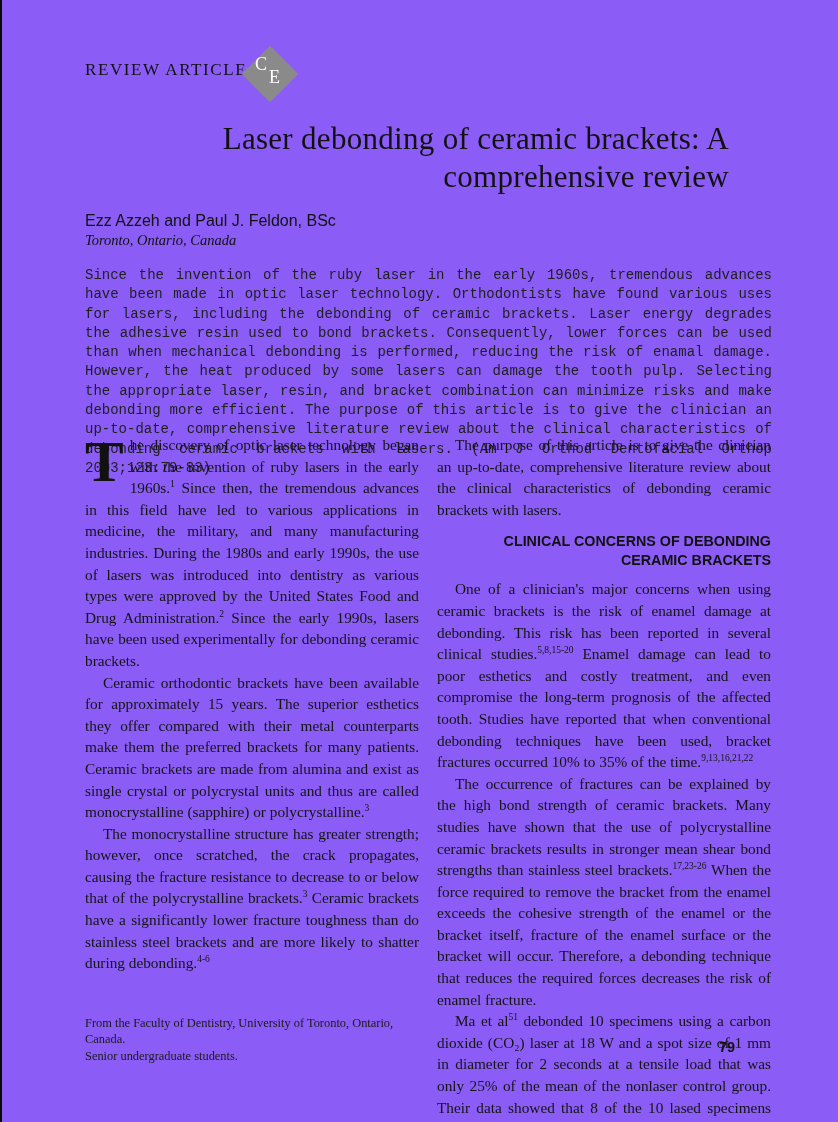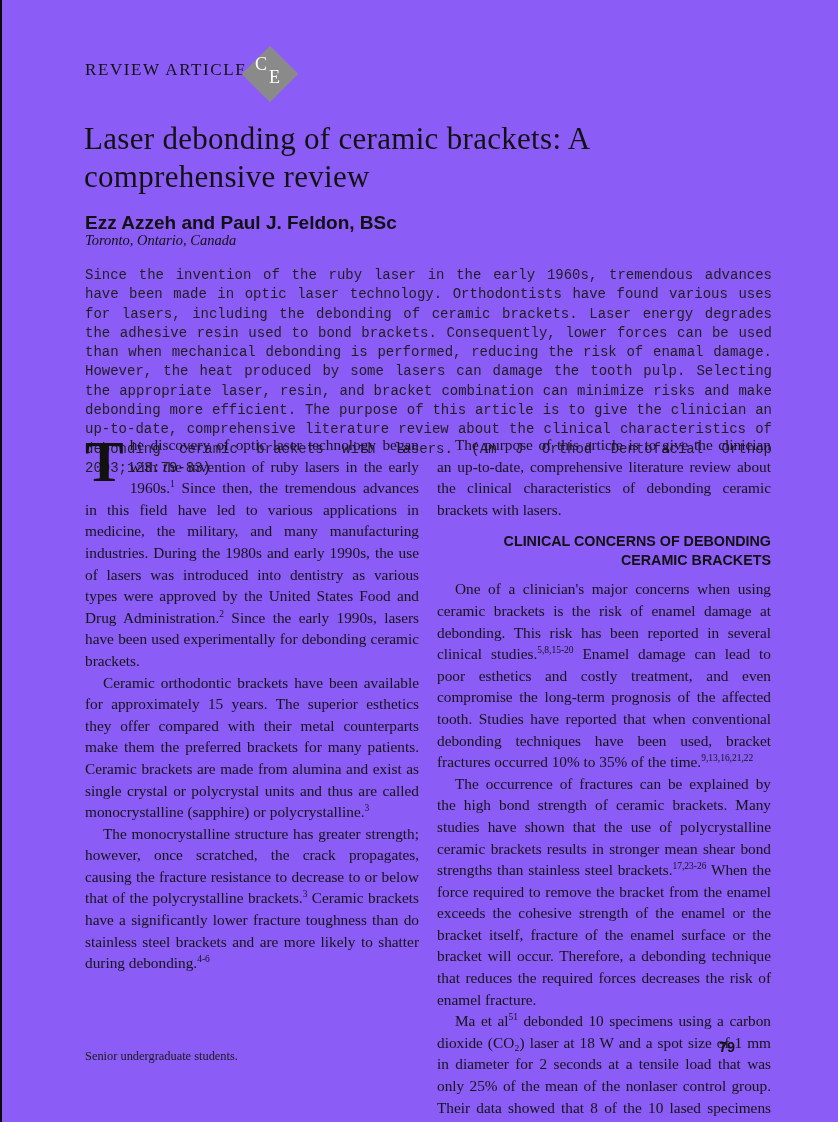--- a/index.html
+++ b/index.html
@@ -36,21 +36,21 @@
     font-family:"Liberation Serif", serif;font-size:18px;color:#fff;
   }
   .article-title{
     position:absolute;left:84px;top:120px;width:645px;
     font-family:"Liberation Serif", serif;
     font-size:31px;line-height:38px;letter-spacing:0.3px;color:#111;
   }
   .authors{
     position:absolute;left:85px;top:212px;
     font-family:"Liberation Sans", sans-serif;
-    font-weight:bold;font-size:19px;color:#111;text-align:center;
+    font-weight:normal;font-size:16px;color:#111;text-align:center;
   }
   .affiliation{
     position:absolute;left:85px;top:232px;
     font-family:"Liberation Serif", serif;
     font-style:italic;font-size:14.5px;color:#111;
   }
   .abstract{
     position:absolute;left:85px;top:266px;width:687px;
     font-family:Liberation Mono, monospace;
     font-size:14px;line-height:19.3px;text-align:justify;color:#1f1f1f;
@@ -98,34 +98,35 @@
   <div class="scan-edge"></div>
 
   <div class="kicker">REVIEW ARTICLE</div>
 
   <div class="ce-badge">
     <div class="diamond" style="background:#8a8a8a;"></div>
     <span class="letterC">C</span>
     <span class="letterE">E</span>
   </div>
 
-  <h1 class="article-title" style="margin:0;font-weight:normal;">Laser debonding of ceramic brackets: A comprehensive review</h1>
+  <h1 class="article-title" style="margin:0;font-weight:normal;text-align:right;">Laser debonding of ceramic brackets: A comprehensive review</h1>
 
   <div class="authors">Ezz Azzeh and Paul J. Feldon, BSc</div>
 
   <div class="affiliation">Toronto, Ontario, Canada</div>
 
   <div class="abstract">Since the invention of the ruby laser in the early 1960s, tremendous advances have been made in optic laser technology. Orthodontists have found various uses for lasers, including the debonding of ceramic brackets. Laser energy degrades the adhesive resin used to bond brackets. Consequently, lower forces can be used than when mechanical debonding is performed, reducing the risk of enamal damage. However, the heat produced by some lasers can damage the tooth pulp. Selecting the appropriate laser, resin, and bracket combination can minimize risks and make debonding more efficient. The purpose of this article is to give the clinician an up-to-date, comprehensive literature review about the clinical characteristics of debonding ceramic brackets with lasers. (Am J Orthod Dentofacial Orthop 2003;123:79-83)</div>
 
   <div class="col col-left">
     <p><span class="dropcap">T</span><span>he discovery of optic laser technology began with the invention of ruby lasers in the early 1960s.<sup>1</sup> Since then, the tremendous advances in this field have led to various applications in medicine, the military, and many manufacturing industries. During the 1980s and early 1990s, the use of lasers was introduced into dentistry as various types were approved by the United States Food and Drug Administration.<sup>2</sup> Since the early 1990s, lasers have been used experimentally for debonding ceramic brackets.</span></p>
     <p class="indent">Ceramic orthodontic brackets have been available for approximately 15 years. The superior esthetics they offer compared with their metal counterparts make them the preferred brackets for many patients. Ceramic brackets are made from alumina and exist as single crystal or polycrystal units and thus are called monocrystalline (sapphire) or polycrystalline.<sup>3</sup></p>
     <p class="indent">The monocrystalline structure has greater strength; however, once scratched, the crack propagates, causing the fracture resistance to decrease to or below that of the polycrystalline brackets.<sup>3</sup> Ceramic brackets have a significantly lower fracture toughness than do stainless steel brackets and are more likely to shatter during debonding.<sup>4-6</sup></p>
 
     <div class="footnotes">
+      <div>From the Faculty of Dentistry, University of Toronto, Ontario, Canada.</div>
       <div>Senior undergraduate students.</div>
 
     </div>
   </div>
 
   <div class="col col-right">
     <p class="indent">The purpose of this article is to give the clinician an up-to-date, comprehensive literature review about the clinical characteristics of debonding ceramic brackets with lasers.</p>
     <h2 class="section-heading">CLINICAL CONCERNS OF DEBONDING CERAMIC BRACKETS</h2>
     <p class="indent">One of a clinician's major concerns when using ceramic brackets is the risk of enamel damage at debonding. This risk has been reported in several clinical studies.<sup>5,8,15-20</sup> Enamel damage can lead to poor esthetics and costly treatment, and even compromise the long-term prognosis of the affected tooth. Studies have reported that when conventional debonding techniques have been used, bracket fractures occurred 10% to 35% of the time.<sup>9,13,16,21,22</sup></p>
     <p class="indent">The occurrence of fractures can be explained by the high bond strength of ceramic brackets. Many studies have shown that the use of polycrystalline ceramic brackets results in stronger mean shear bond strengths than stainless steel brackets.<sup>17,23-26</sup> When the force required to remove the bracket from the enamel exceeds the cohesive strength of the enamel or the bracket itself, fracture of the enamel surface or the bracket will occur. Therefore, a debonding technique that reduces the required forces decreases the risk of enamel fracture.</p>

